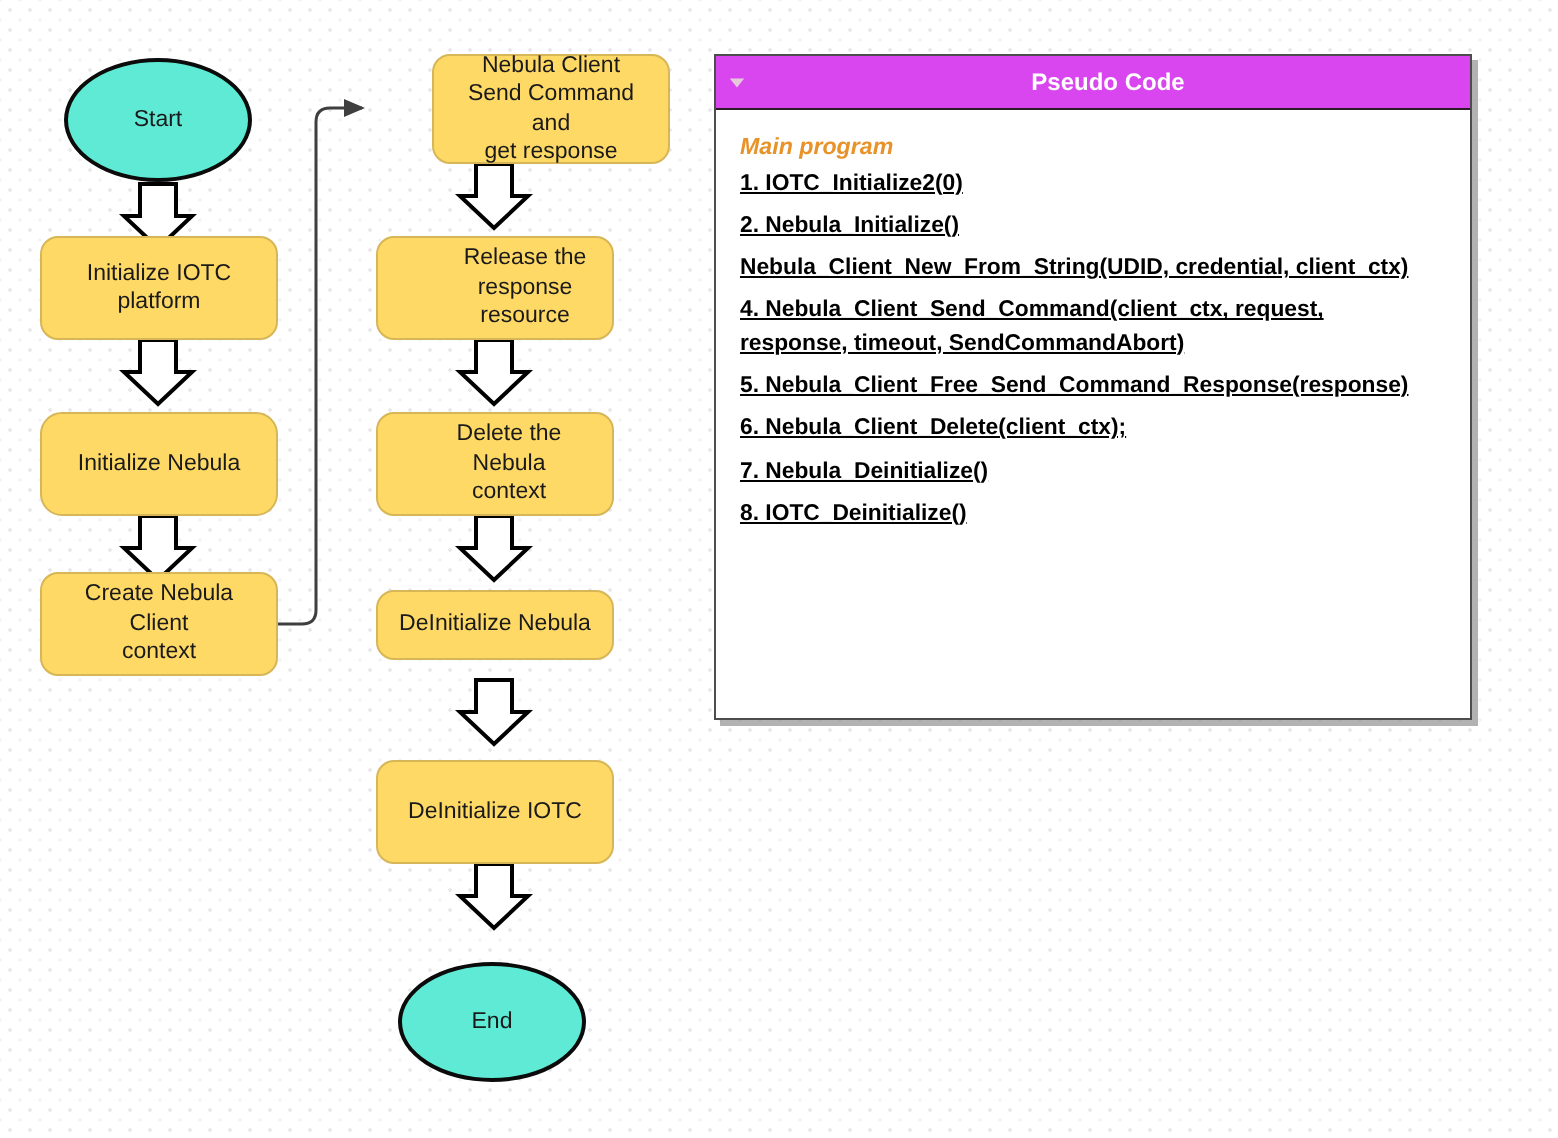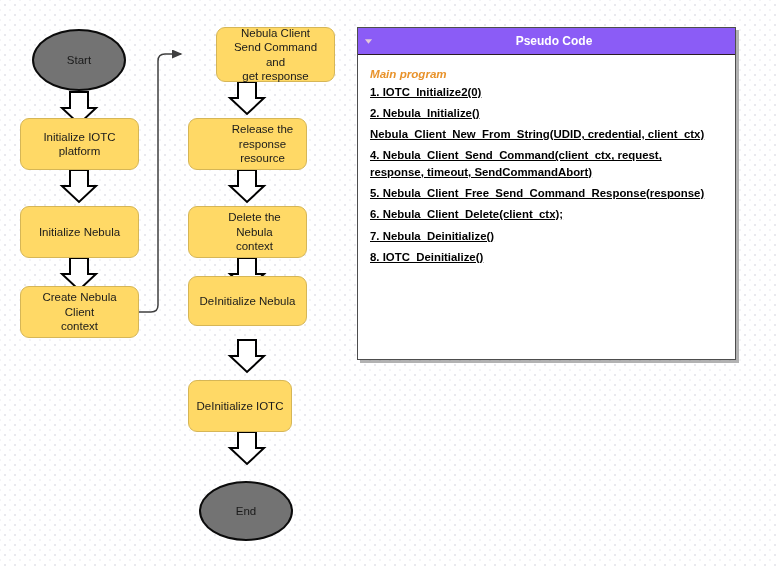--- a/index.html
+++ b/index.html
@@ -18,35 +18,35 @@
 
   .node{position:absolute;box-sizing:border-box;display:flex;align-items:center;
         justify-content:center;text-align:center;line-height:1.25;}
 
   .proc{
     background:#ffd966;border:1.4px solid #d6b656;border-radius:9px;
     font-size:11.5px;color:#1a1a1a;padding:2px 6px;
     box-shadow:0 0 0 0 rgba(0,0,0,0);
   }
   .term{
-    background:#737373;border:2.2px solid #0b0b0b;border-radius:50%;
+    background:#5eead4;border:2.2px solid #0b0b0b;border-radius:50%;
     font-size:11.5px;color:#1a1a1a;
   }
 
   svg.layer{position:absolute;left:0;top:0;width:779px;height:569px;
             pointer-events:none;overflow:visible;}
 
   
   #pseudo-panel{
     position:absolute;left:357px;top:27px;width:379px;height:333px;
     box-sizing:border-box;background:#ffffff;border:1.6px solid #4d4d4d;
     box-shadow:3px 3px 0 0 rgba(0,0,0,0.30);
   }
   #pseudo-header{
-    height:26px;background:#8b5cf6;border-bottom:1.6px solid #2b1b24;
+    height:26px;background:#d946ef;border-bottom:1.6px solid #2b1b24;
     display:flex;align-items:center;justify-content:center;position:relative;
     color:#ffffff;font-size:12px;font-weight:bold;padding-left:15px;
   }
   #collapse-icon{
     position:absolute;left:6px;top:50%;transform:translateY(-50%);
     width:9px;height:9px;display:block;
   }
   #pseudo-body{
     padding:11px 12px 8px 12px;font-size:11.4px;color:#000000;
     font-weight:bold;line-height:1.34;
@@ -108,21 +108,21 @@
   </svg>
 
   <div class="node term" style="left:32px;top:29px;width:94px;height:62px;">
     <span>Start</span>
   </div>
 
   <div class="node proc" style="left:20px;top:118px;width:119px;height:52px;">
     <span>Initialize IOTC platform</span>
   </div>
 
-  <div class="node proc" style="left:20px;top:206px;width:119px;height:52px;">
+  <div class="node proc" style="left:20px;top:206px;width:119px;height:52px;border-radius:11px;">
     <span>Initialize Nebula</span>
   </div>
 
   <div class="node proc" style="left:20px;top:286px;width:119px;height:52px;white-space:pre-line;">
     <span>Create Nebula Client
 context</span>
   </div>
 
   <div class="node proc" style="left:188px;top:27px;width:119px;height:55px;white-space:pre-line;margin-left:28px;">
     <span>Nebula Client
@@ -133,25 +133,25 @@
   <div class="node proc" style="left:188px;top:118px;width:119px;height:52px;white-space:pre-line;padding-left:36px;">
     <span>Release the response
 resource</span>
   </div>
 
   <div class="node proc" style="left:188px;top:206px;width:119px;height:52px;white-space:pre-line;padding-left:20px;">
     <span>Delete the Nebula
 context</span>
   </div>
 
-  <div class="node proc" style="left:188px;top:276px;width:119px;height:50px;">
+  <div class="node proc" style="left:188px;top:295px;width:119px;height:35px;">
     <span>DeInitialize Nebula</span>
   </div>
 
-  <div class="node proc" style="left:188px;top:380px;width:104px;height:52px;text-align:center;">
+  <div class="node proc" style="left:188px;top:380px;width:119px;height:52px;text-align:center;">
     <span>DeInitialize IOTC</span>
   </div>
 
   <div class="node term" style="left:199px;top:481px;width:94px;height:60px;">
     <span>End</span>
   </div>
 
   <div id="pseudo-panel">
     <div id="pseudo-header">
       <svg id="collapse-icon" viewBox="0 0 10 10">

